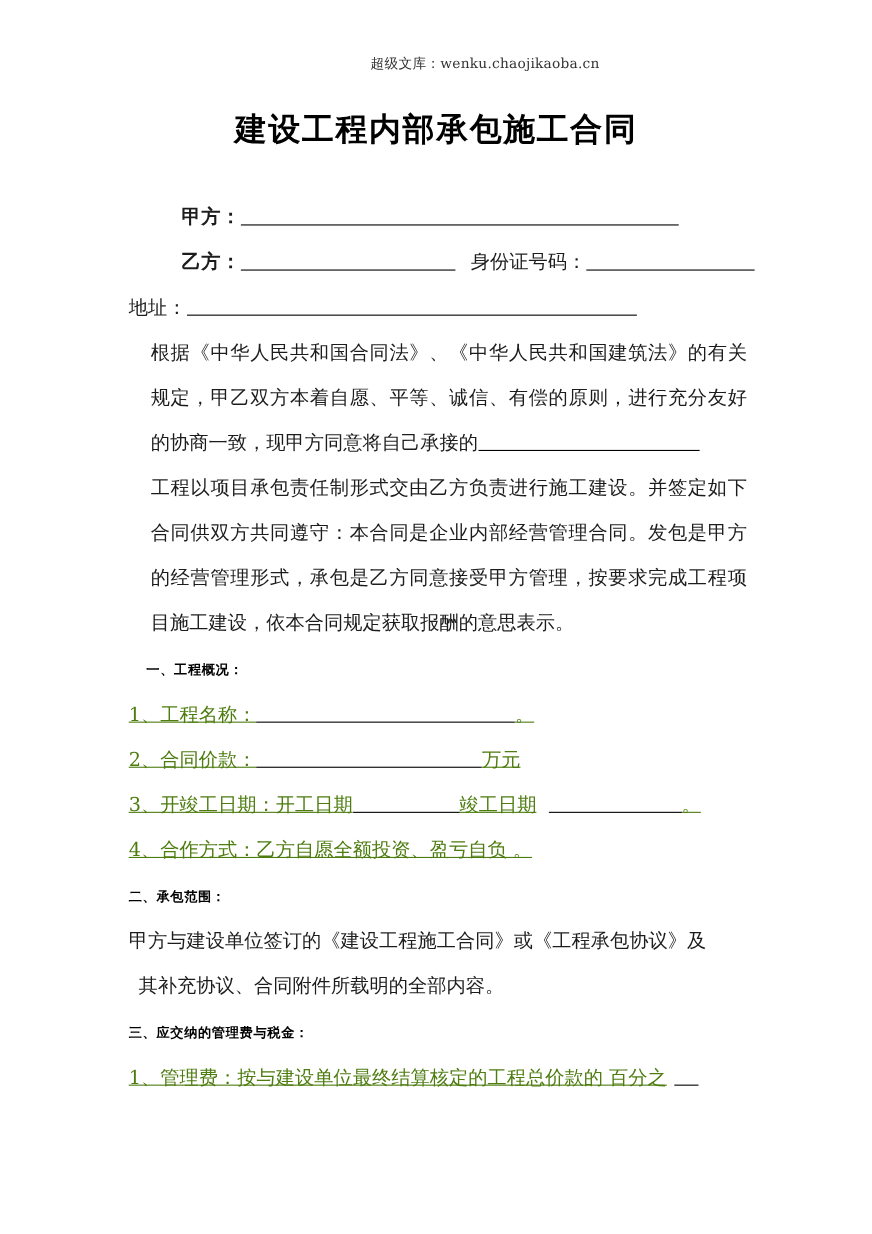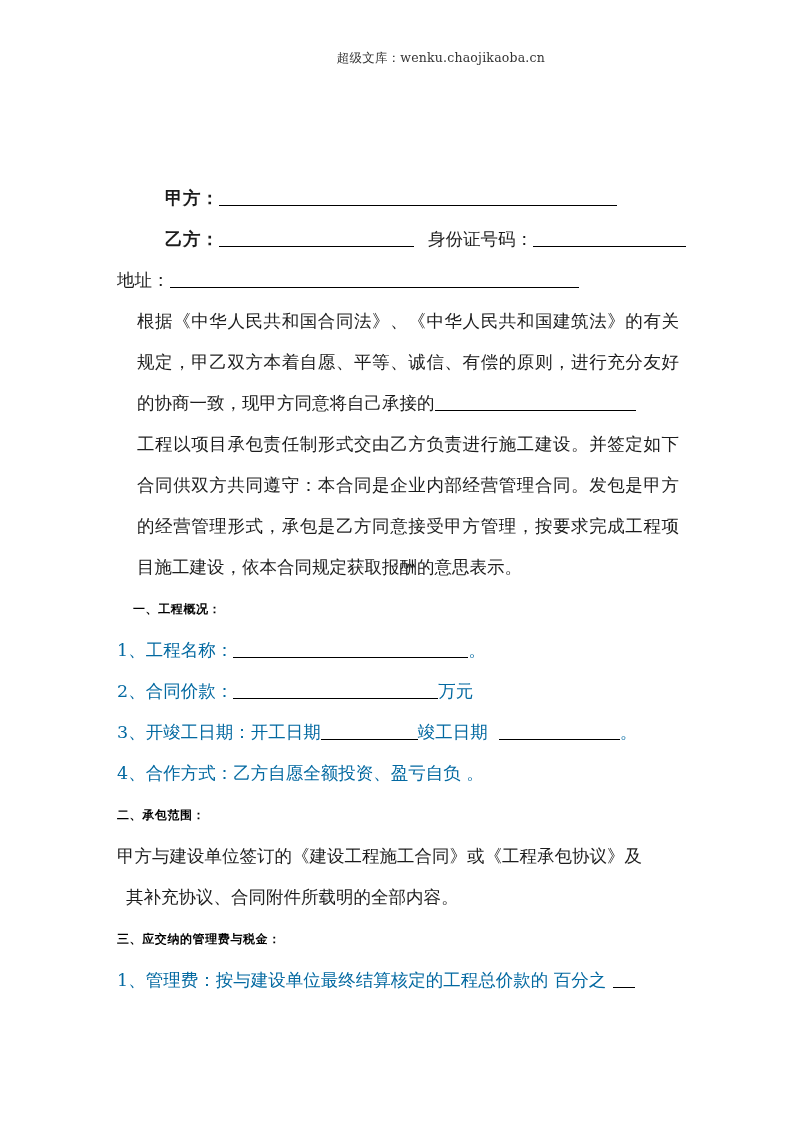--- a/index.html
+++ b/index.html
@@ -104,30 +104,32 @@
     font-family: "DejaVu Sans", "Liberation Sans", sans-serif;
     letter-spacing: 0.6px;
     color: #000000;
     white-space: nowrap;
   }
 
   .num-item {
     font-size: 17.5px;
     line-height: 41px;
     white-space: nowrap;
-    color: #0369a1;
+    color: #4d7c0f;
+    text-decoration: underline;
   }
 </style>
 </head>
 <body>
 
 <div class="page">
 
   <div class="header">超级文库：wenku.chaojikaoba.cn</div>
 
+  <div class="doc-title">建设工程内部承包施工合同</div>
 
   <div class="content">
 
     <div class="line">
       <span class="field-label">甲方：</span><span class="blank" style="width:398px;"></span>
     </div>
 
     <div class="line">
       <span class="field-label">乙方：</span><span class="blank" style="width:195px;"></span><span style="display:inline-block;width:14px;"></span><span class="reg-label">身份证号码：</span><span class="blank" style="width:153px;"></span>
     </div>

